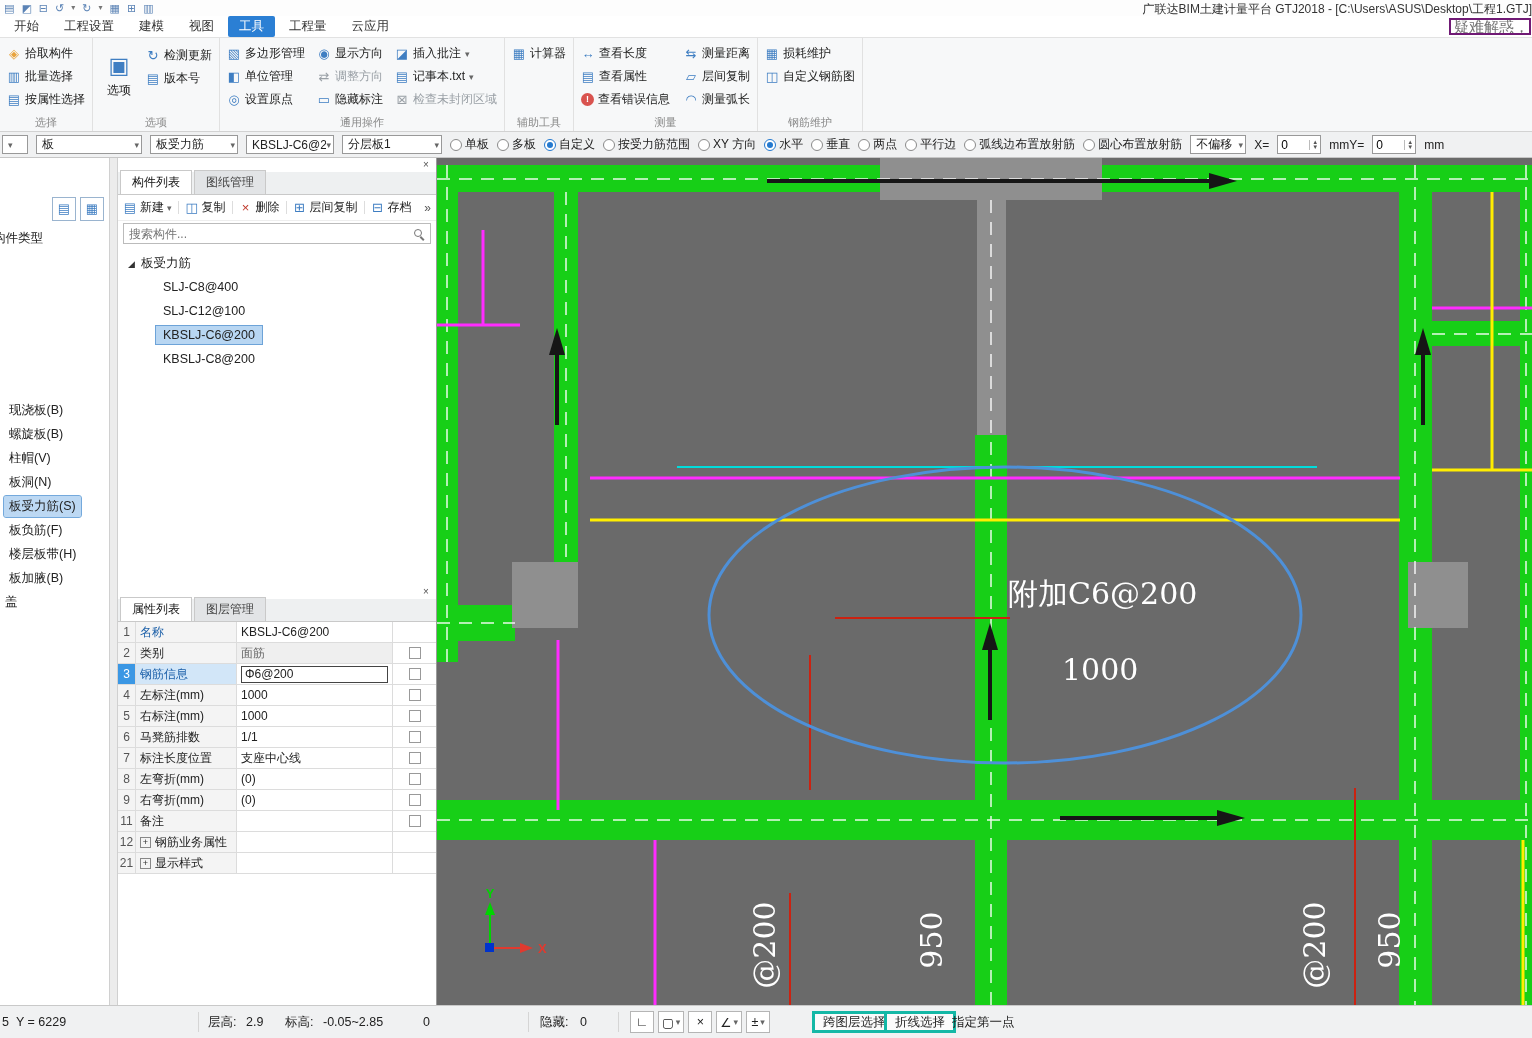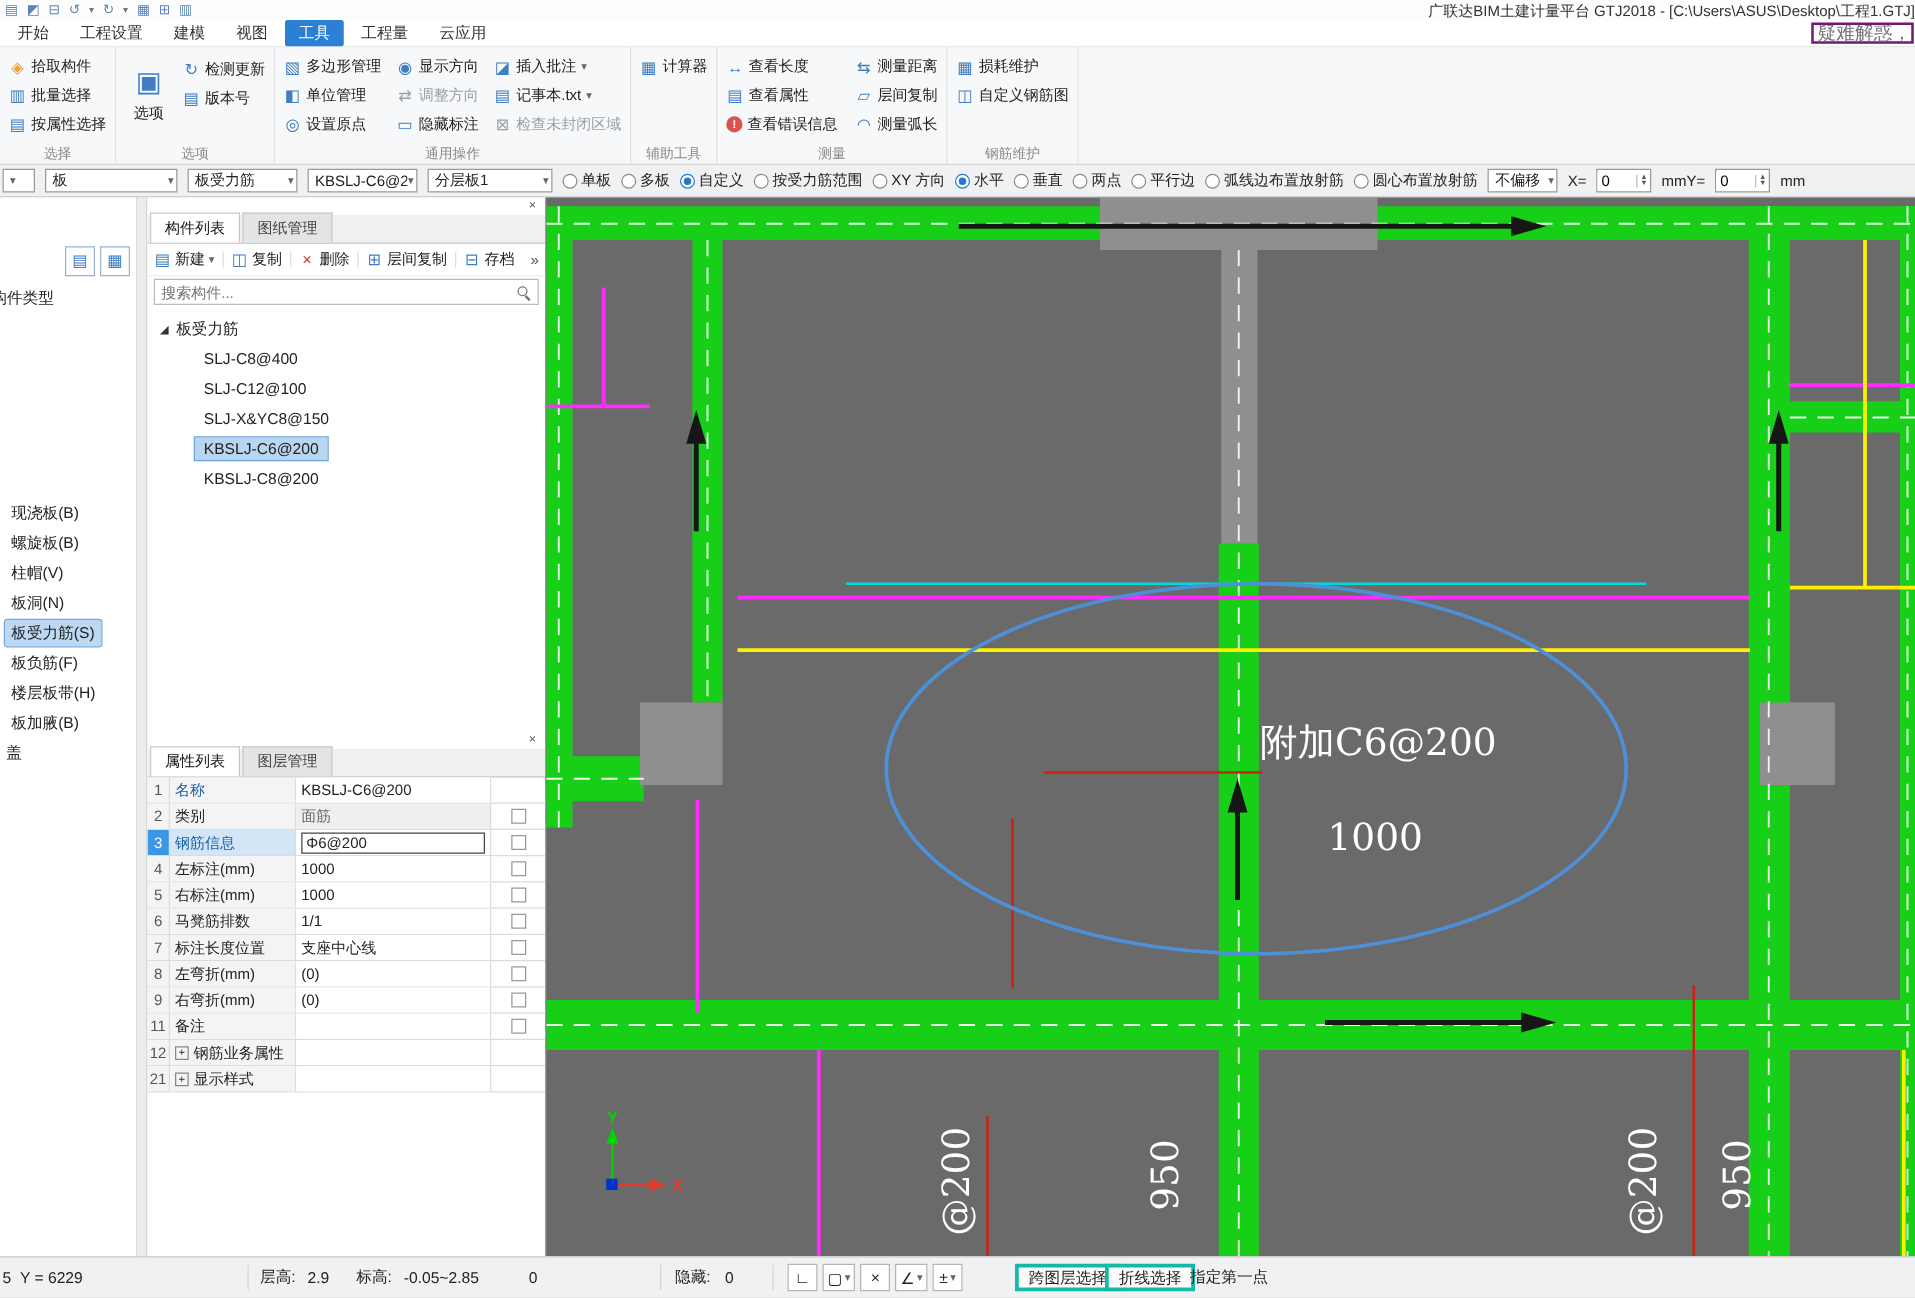--- a/index.html
+++ b/index.html
@@ -429,23 +429,20 @@
         <div class="troot">
             <span class="texp">◢</span>
             <span>板受力筋</span>
           </div>
         <div class="titem">
             <span>SLJ-C8@400</span>
           </div>
         <div class="titem">
             <span>SLJ-C12@100</span>
           </div>
-        <div class="titem">
-            <span>SLJ-X&amp;YC8@150</span>
-          </div>
         <div class="titem selected">
             <span>KBSLJ-C6@200</span>
           </div>
         <div class="titem">
             <span>KBSLJ-C8@200</span>
           </div>
       </div>
     </div>
 
     <div id="prop-panel">

